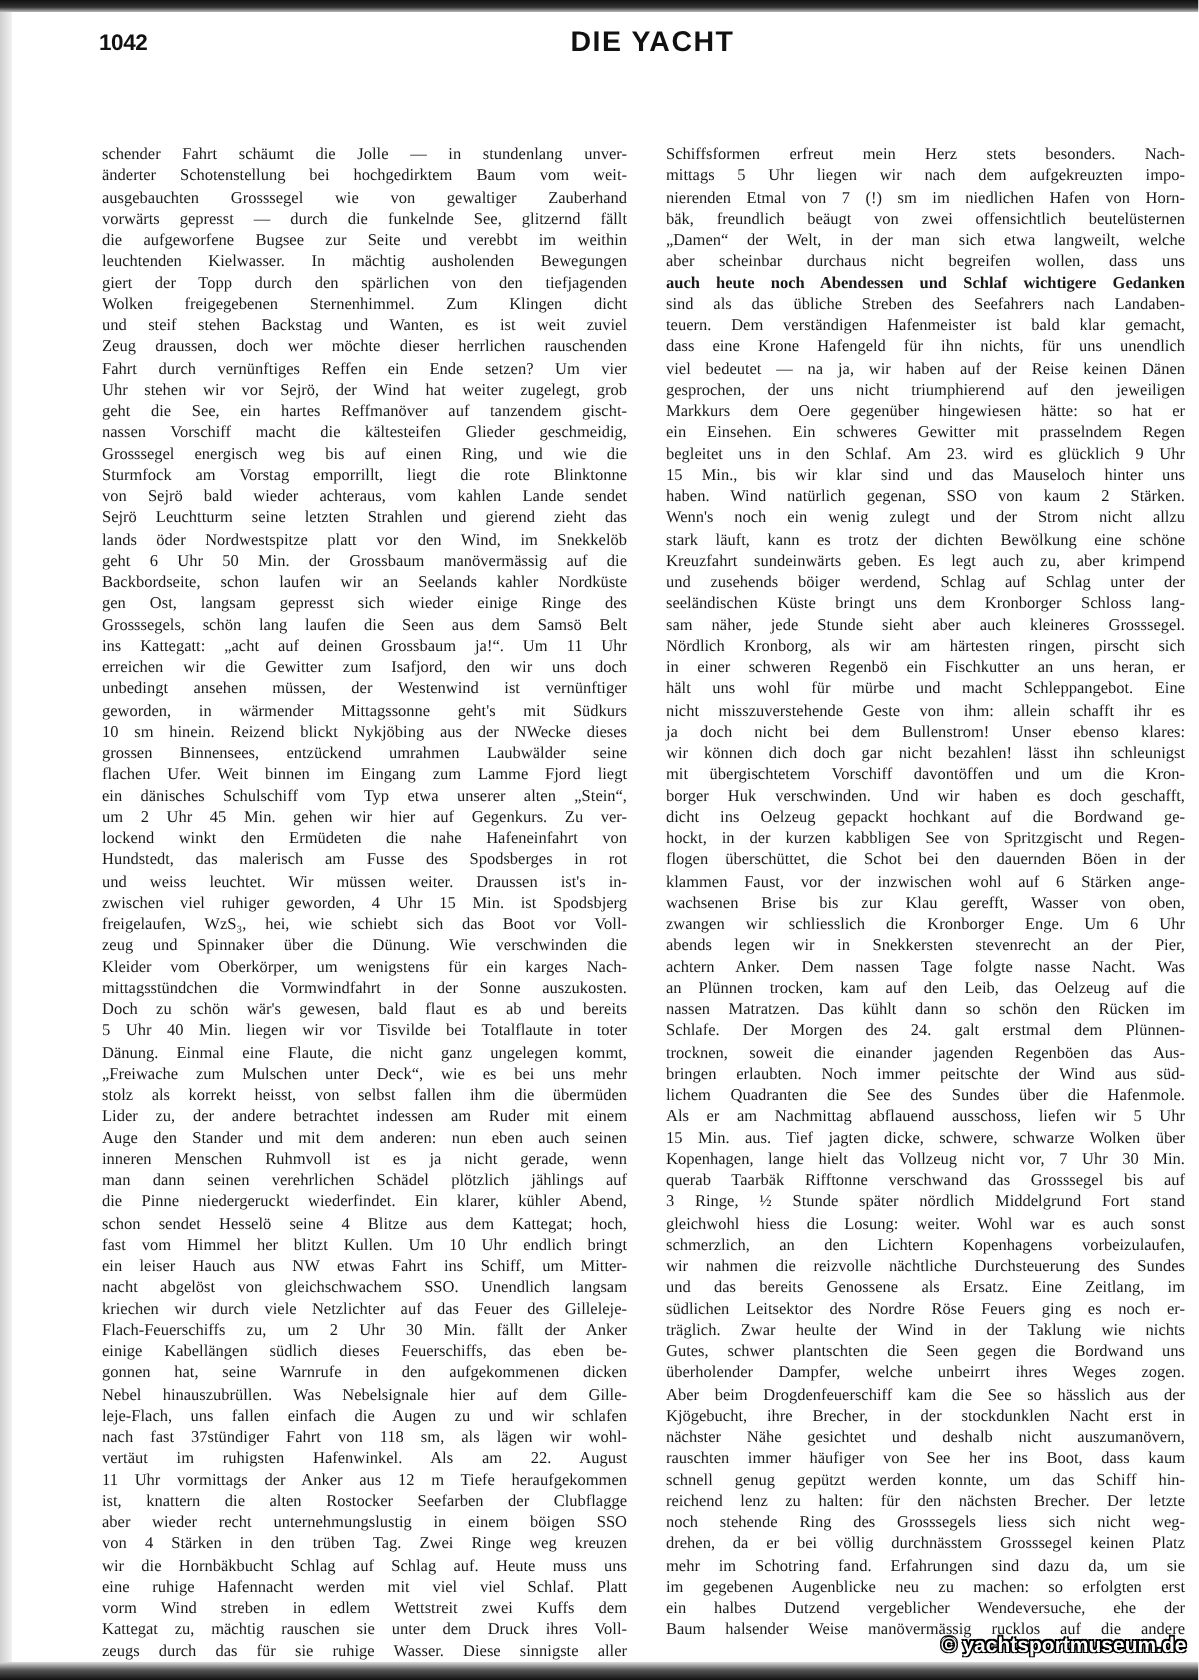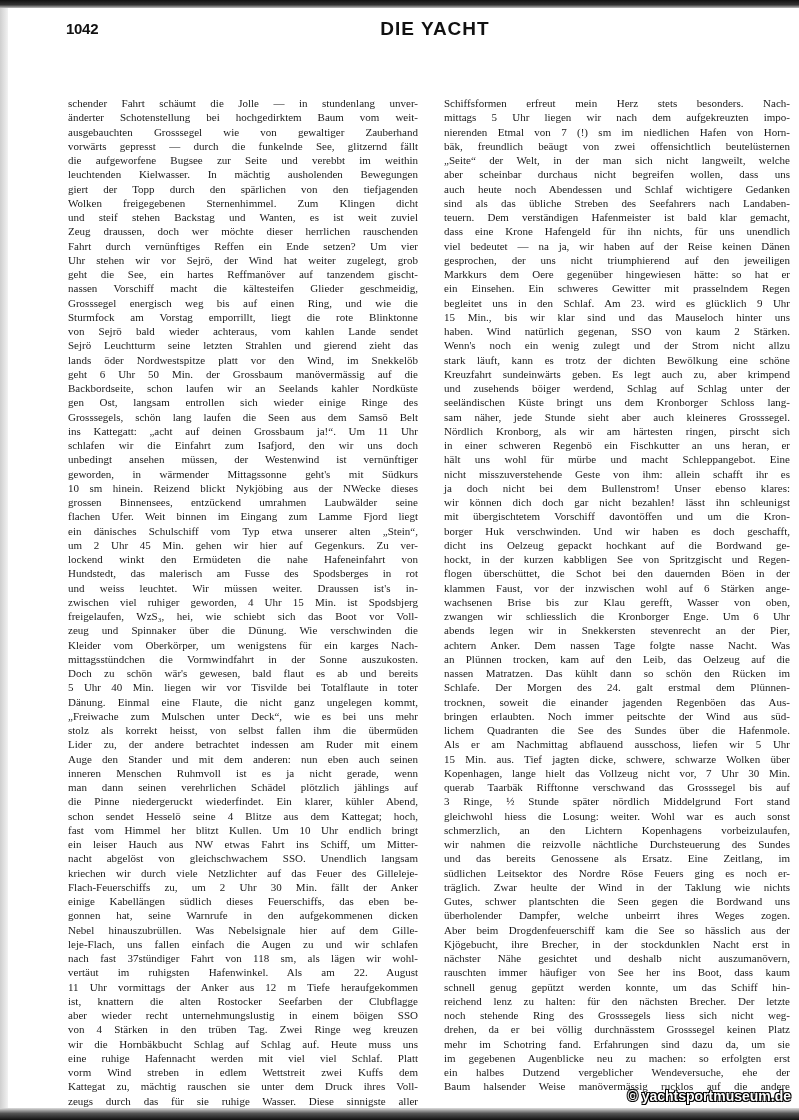--- a/index.html
+++ b/index.html
@@ -77,24 +77,24 @@
     <span class="line" style="height: 14.25px;">Uhr stehen wir vor Sejrö, der Wind hat weiter zugelegt, grob</span>
     <span class="line" style="height: 14.25px;">geht die See, ein hartes Reffmanöver auf tanzendem gischt-</span>
     <span class="line" style="height: 14.25px;">nassen Vorschiff macht die kältesteifen Glieder geschmeidig,</span>
     <span class="line" style="height: 14.25px;">Grosssegel energisch weg bis auf einen Ring, und wie die</span>
     <span class="line" style="height: 14.25px;">Sturmfock am Vorstag emporrillt, liegt die rote Blinktonne</span>
     <span class="line" style="height: 14.25px;">von Sejrö bald wieder achteraus, vom kahlen Lande sendet</span>
     <span class="line" style="height: 14.25px;">Sejrö Leuchtturm seine letzten Strahlen und gierend zieht das</span>
     <span class="line" style="height: 14.25px;">lands öder Nordwestspitze platt vor den Wind, im Snekkelöb</span>
     <span class="line" style="height: 14.25px;">geht 6 Uhr 50 Min. der Grossbaum manövermässig auf die</span>
     <span class="line" style="height: 14.25px;">Backbordseite, schon laufen wir an Seelands kahler Nordküste</span>
-    <span class="line" style="height: 14.25px;">gen Ost, langsam entrollen sich wieder einige Ringe des</span>
+    <span class="line" style="height: 14.25px;">gen Ost, langsam gepresst sich wieder einige Ringe des</span>
     <span class="line" style="height: 14.25px;">Grosssegels, schön lang laufen die Seen aus dem Samsö Belt</span>
     <span class="line" style="height: 14.25px;">ins Kattegatt: „acht auf deinen Grossbaum ja!“. Um 11 Uhr</span>
-    <span class="line" style="height: 14.25px;">schlafen wir die Einfahrt zum Isafjord, den wir uns doch</span>
+    <span class="line" style="height: 14.25px;">erreichen wir die Gewitter zum Isafjord, den wir uns doch</span>
     <span class="line" style="height: 14.25px;">unbedingt ansehen müssen, der Westenwind ist vernünftiger</span>
     <span class="line" style="height: 14.25px;">geworden, in wärmender Mittagssonne geht's mit Südkurs</span>
     <span class="line" style="height: 14.25px;">10 sm hinein. Reizend blickt Nykjöbing aus der NWecke dieses</span>
     <span class="line" style="height: 14.25px;">grossen Binnensees, entzückend umrahmen Laubwälder seine</span>
     <span class="line" style="height: 14.25px;">flachen Ufer. Weit binnen im Eingang zum Lamme Fjord liegt</span>
     <span class="line" style="height: 14.25px;">ein dänisches Schulschiff vom Typ etwa unserer alten „Stein“,</span>
     <span class="line" style="height: 14.25px;">um 2 Uhr 45 Min. gehen wir hier auf Gegenkurs. Zu ver-</span>
     <span class="line" style="height: 14.25px;">lockend winkt den Ermüdeten die nahe Hafeneinfahrt von</span>
     <span class="line" style="height: 14.25px;">Hundstedt, das malerisch am Fusse des Spodsberges in rot</span>
     <span class="line" style="height: 14.25px;">und weiss leuchtet. Wir müssen weiter. Draussen ist's in-</span>
@@ -133,23 +133,23 @@
     <span class="line" style="height: 14.25px;">eine ruhige Hafennacht werden mit viel viel Schlaf. Platt</span>
     <span class="line" style="height: 14.25px;">vorm Wind streben in edlem Wettstreit zwei Kuffs dem</span>
     <span class="line" style="height: 14.25px;">Kattegat zu, mächtig rauschen sie unter dem Druck ihres Voll-</span>
     <span class="line" style="height: 14.25px;">zeugs durch das für sie ruhige Wasser. Diese sinnigste aller</span>
   </div>
 <div class="column col-right" id="col-right" style="line-height: 14.25px;">
     <span class="line" style="height: 14.25px;">Schiffsformen erfreut mein Herz stets besonders. Nach-</span>
     <span class="line" style="height: 14.25px;">mittags 5 Uhr liegen wir nach dem aufgekreuzten impo-</span>
     <span class="line" style="height: 14.25px;">nierenden Etmal von 7 (!) sm im niedlichen Hafen von Horn-</span>
     <span class="line" style="height: 14.25px;">bäk, freundlich beäugt von zwei offensichtlich beutelüsternen</span>
-    <span class="line" style="height: 14.25px;">„Seite“ der Welt, in der man sich nicht langweilt, welche</span>
+    <span class="line" style="height: 14.25px;">„Damen“ der Welt, in der man sich etwa langweilt, welche</span>
     <span class="line" style="height: 14.25px;">aber scheinbar durchaus nicht begreifen wollen, dass uns</span>
-    <span class="line" style="height: 14.25px;">auch heute noch Abendessen und Schlaf wichtigere Gedanken</span>
+    <span class="line" style="height: 14.25px; font-weight: bold;">auch heute noch Abendessen und Schlaf wichtigere Gedanken</span>
     <span class="line" style="height: 14.25px;">sind als das übliche Streben des Seefahrers nach Landaben-</span>
     <span class="line" style="height: 14.25px;">teuern. Dem verständigen Hafenmeister ist bald klar gemacht,</span>
     <span class="line" style="height: 14.25px;">dass eine Krone Hafengeld für ihn nichts, für uns unendlich</span>
     <span class="line" style="height: 14.25px;">viel bedeutet — na ja, wir haben auf der Reise keinen Dänen</span>
     <span class="line" style="height: 14.25px;">gesprochen, der uns nicht triumphierend auf den jeweiligen</span>
     <span class="line" style="height: 14.25px;">Markkurs dem Oere gegenüber hingewiesen hätte: so hat er</span>
     <span class="line" style="height: 14.25px;">ein Einsehen. Ein schweres Gewitter mit prasselndem Regen</span>
     <span class="line" style="height: 14.25px;">begleitet uns in den Schlaf. Am 23. wird es glücklich 9 Uhr</span>
     <span class="line" style="height: 14.25px;">15 Min., bis wir klar sind und das Mauseloch hinter uns</span>
     <span class="line" style="height: 14.25px;">haben. Wind natürlich gegenan, SSO von kaum 2 Stärken.</span>

